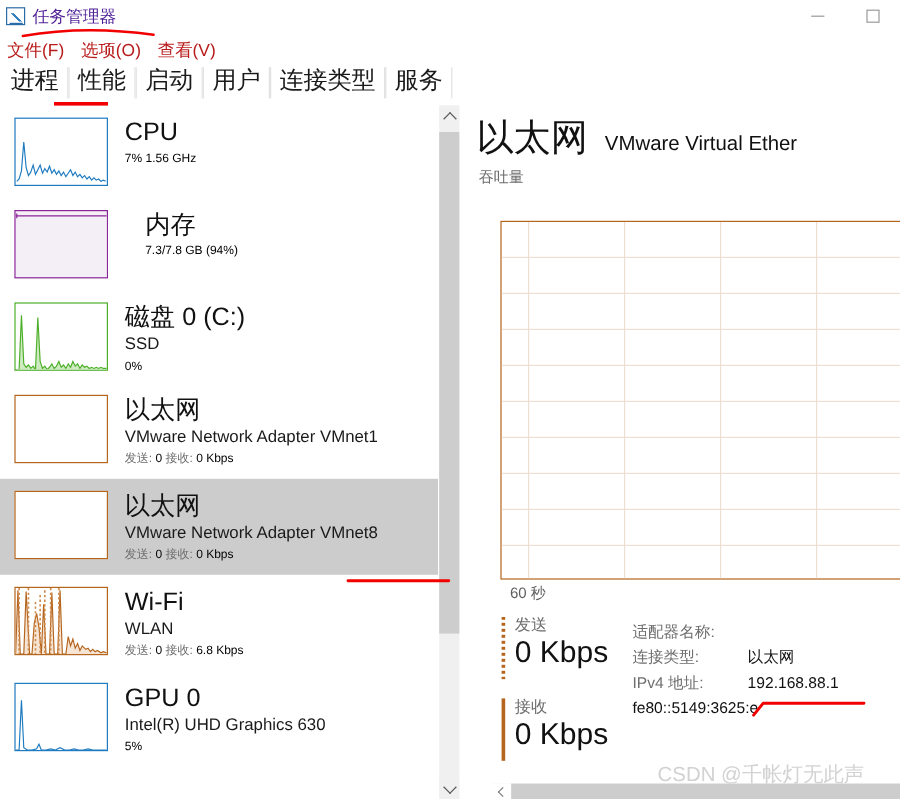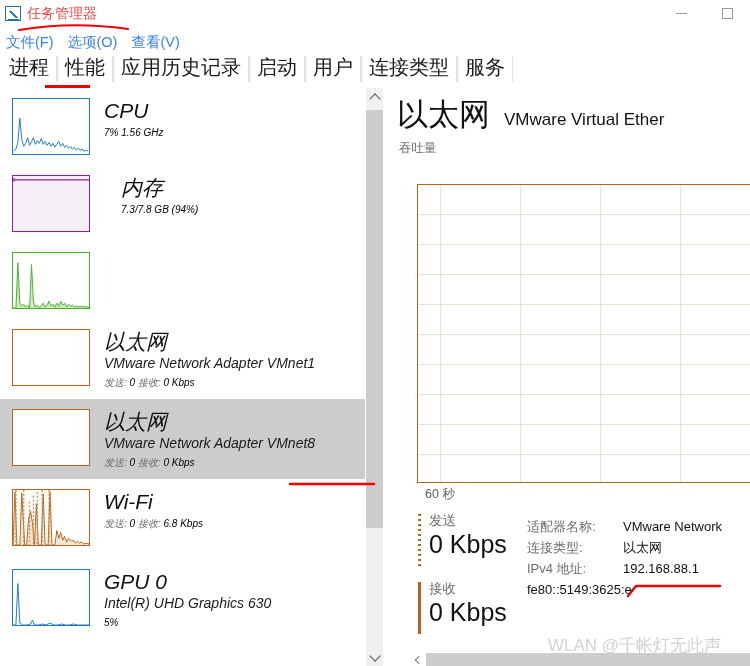--- a/index.html
+++ b/index.html
@@ -47,21 +47,21 @@
   }
   .app-icon::after {
     content: "";
     position: absolute;
     left: 2px; bottom: 0px;
     width: 11px; height: 1px;
     background: #2a6ba8;
   }
   .app-title {
     font-size: 14px;
-    color: #ef4444;
+    color: #4c1d95;
     line-height: 16px;
   }
   .win-controls {
     position: absolute;
     right: 0; top: 0;
     display: flex;
   }
   .win-btn {
     width: 46px; height: 26px;
     display: flex; align-items: center; justify-content: center;
@@ -76,21 +76,21 @@
   }
 
   
   .menubar {
     height: 24px;
     display: flex;
     align-items: center;
     padding-left: 6px;
     gap: 14px;
     font-size: 14.5px;
-    color: #3b82f6;
+    color: #b91c1c;
     background: #ffffff;
   }
   .menu-item { cursor: default; }
 
   
   .tabstrip {
     height: 28px;
     display: flex;
     align-items: flex-end;
     padding-left: 2px;
@@ -126,21 +126,20 @@
     overflow: hidden;
     background: #ffffff;
     position: relative;
   }
   .side-item {
     display: flex;
     align-items: flex-start;
     padding: 10px 0 10px 12px;
     gap: 14px;
     box-sizing: border-box;
-    font-style: italic;
   }
   .side-item.selected { background: #cccccc; }
   .thumb {
     width: 78px; height: 57px;
     border: 1px solid #888;
     box-sizing: border-box;
     background: #ffffff;
     flex: none;
     position: relative;
     overflow: hidden;
@@ -332,21 +331,20 @@
 
 <div class="menubar">
   <span class="menu-item">文件(F)</span>
   <span class="menu-item">选项(O)</span>
   <span class="menu-item">查看(V)</span>
 </div>
 
 <div class="tabstrip">
   <div class="tab">进程</div>
   <div class="tab active">性能</div>
-  <div class="tab">应用历史记录</div>
   <div class="tab">启动</div>
   <div class="tab">用户</div>
   <div class="tab">连接类型</div>
   <div class="tab">服务</div>
 </div>
 
 <div class="main">
 
   <div class="sidebar">
 
@@ -375,20 +373,25 @@
         <div class="side-stat">7.3/7.8 GB (94%)</div>
       </div>
     </div>
 
     <div class="side-item" style="height:77px;">
       <div class="thumb" style="border-color:#4caf28;">
         <svg viewBox="0 0 78 57" preserveAspectRatio="none">
           <polygon fill="#cdeac0" stroke="none" points="0,57 3,57 5,10 7,52 9,55 11,53 13,56 15,54 17,57 19,12 21,50 23,56 25,54 27,57 29,55 31,52 33,56 35,54 37,50 39,55 41,53 43,56 45,52 47,55 49,50 51,54 53,52 55,56 57,53 59,55 61,54 63,56 65,55 67,56 69,55 71,56 73,55 75,56 78,56 78,57"></polygon>
           <polyline fill="none" stroke="#4caf28" stroke-width="1" points="0,57 3,57 5,10 7,52 9,55 11,53 13,56 15,54 17,57 19,12 21,50 23,56 25,54 27,57 29,55 31,52 33,56 35,54 37,50 39,55 41,53 43,56 45,52 47,55 49,50 51,54 53,52 55,56 57,53 59,55 61,54 63,56 65,55 67,56 69,55 71,56 73,55 75,56 78,56"></polyline>
         </svg>
+      </div>
+      <div class="side-text">
+        <div class="side-title">磁盘 0 (C:)</div>
+        <div class="side-sub">SSD</div>
+        <div class="side-stat">0%</div>
       </div>
     </div>
 
     <div class="side-item" style="height:80px;">
       <div class="thumb" style="border-color:#b5651d;"></div>
       <div class="side-text">
         <div class="side-title">以太网</div>
         <div class="side-sub">VMware Network Adapter VMnet1</div>
         <div class="side-stat">
           <span class="lbl">发送:</span>
@@ -424,20 +427,21 @@
             <line x1="17" y1="12" x2="17" y2="57"></line>
             <line x1="21" y1="6" x2="21" y2="57"></line>
             <line x1="25" y1="2" x2="25" y2="57"></line>
             <line x1="30" y1="0" x2="30" y2="57"></line>
             <line x1="37" y1="0" x2="37" y2="57"></line>
           </g>
         </svg>
       </div>
       <div class="side-text">
         <div class="side-title">Wi-Fi</div>
+        <div class="side-sub">WLAN</div>
         <div class="side-stat">
           <span class="lbl">发送:</span>
           <span>0</span>
           <span class="lbl">接收:</span>
           <span>6.8 Kbps</span>
         </div>
       </div>
     </div>
 
     <div class="side-item" style="height:80px;">
@@ -503,36 +507,35 @@
   <div class="metric">
     <span class="bar solid"></span>
     <div class="metric-lbl">接收</div>
     <div class="metric-val">0 Kbps</div>
   </div>
 </div>
 
 <div class="info-table" style="position:absolute; left:527px; top:516px;">
   <div class="info-row">
     <span class="info-key">适配器名称:</span>
-    <span class="info-val">VMware Network</span>
   </div>
   <div class="info-row">
     <span class="info-key">连接类型:</span>
     <span class="info-val">以太网</span>
   </div>
   <div class="info-row">
     <span class="info-key">IPv4 地址:</span>
     <span class="info-val">192.168.88.1</span>
   </div>
   <div class="info-row">
     <span class="info-val">fe80::5149:3625:e</span>
   </div>
 </div>
 
-<div class="watermark" style="position:absolute; left:548px; top:634px;">WLAN @千帐灯无此声</div>
+<div class="watermark" style="position:absolute; left:548px; top:634px;">CSDN @千帐灯无此声</div>
 
 <div class="hscroll" style="left:410px; width:340px;">
   <div class="hs-arrow">
     <span class="chev-l"></span>
   </div>
   <div class="hs-thumb"></div>
 </div>
 
 <svg class="anno anno-title" width="120" height="16">
   <path d="M3,10 Q55,1 112,9" stroke="#f20000" stroke-width="2" fill="none" stroke-linecap="round"></path>

